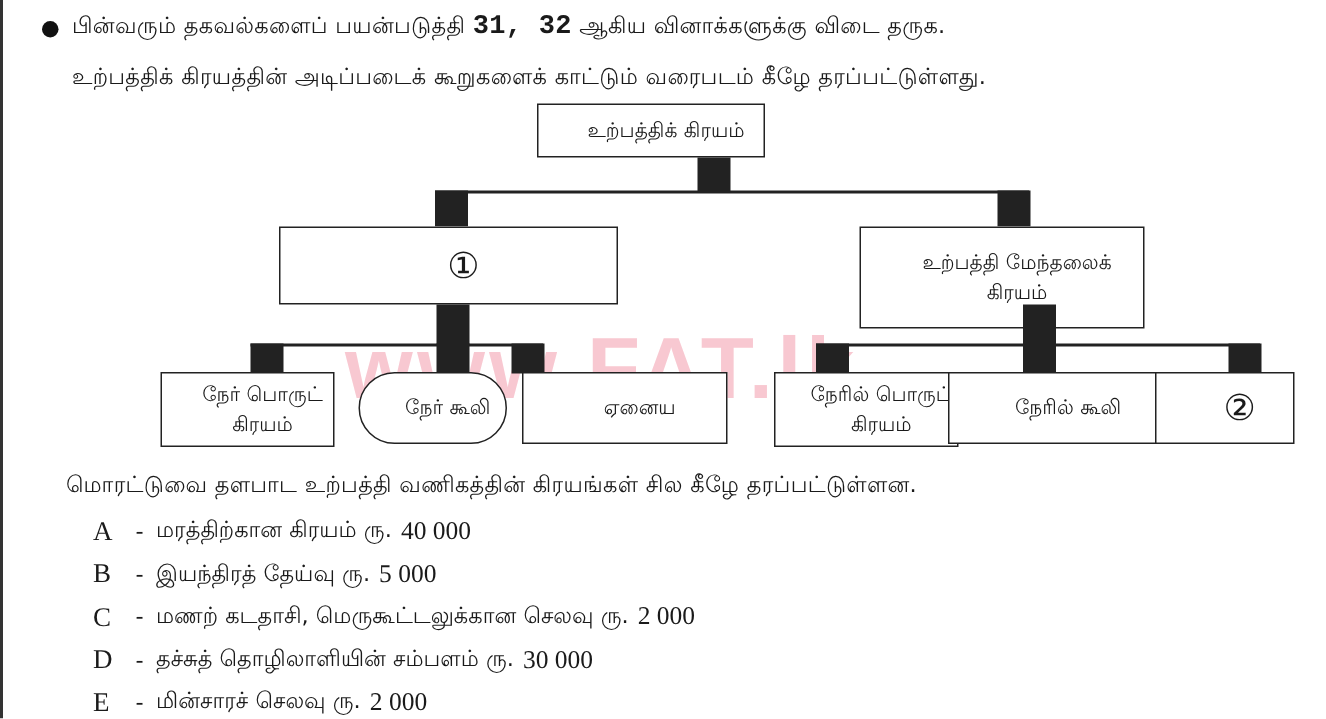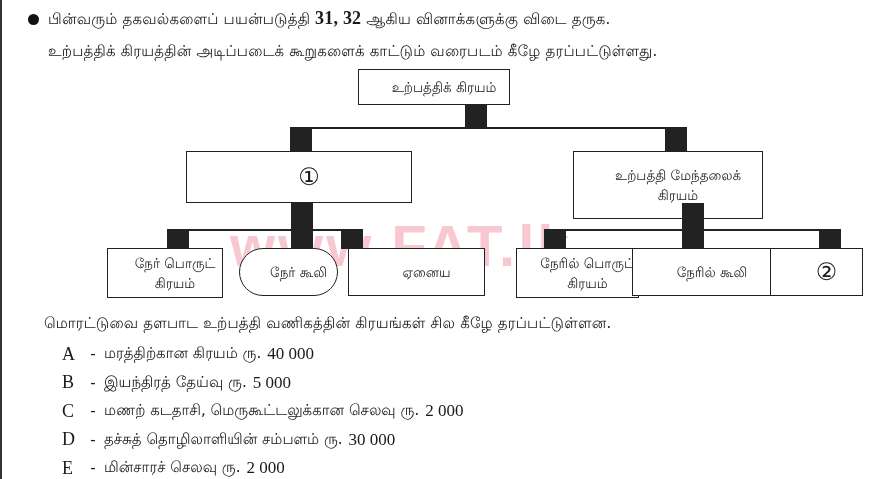--- a/index.html
+++ b/index.html
@@ -1,21 +1,21 @@
 <!DOCTYPE html>
 <html><head>
 <meta charset="utf-8">
 <style>
   html, body { margin:0; padding:0; }
   body { width:884px; height:479px; background:#ffffff; position:relative; overflow:hidden;
          font-family:"DejaVu Sans", "Liberation Sans", sans-serif; color:#1a1a1a; }
   .leftrule { position:absolute; left:0; top:0; width:2px; height:479px; background:#333; }
   .line { position:absolute; font-size:15px; white-space:nowrap; letter-spacing:0.2px; }
   .bullet { position:absolute; left:28px; top:14px; width:11px; height:11px; border-radius:50%; background:#111; }
-  .bold { font-family:Liberation Serif, serif; font-weight:bold; font-size:18px; }
+  .bold { font-family:Liberation Mono, monospace; font-weight:bold; font-size:18px; }
   .box { position:absolute; border:1.5px solid #222; background:#fff; display:flex; align-items:center;
          justify-content:center; text-align:center; font-size:13.5px; line-height:20px; box-sizing:border-box; }
   .circ { font-size:24px; font-family:"DejaVu Sans", sans-serif; }
   .h { position:absolute; height:1.5px; background:#222; }
   .v { position:absolute; width:1.5px; background:#222; }
   .wm { position:absolute; left:230px; top:212px; font-family:"Liberation Sans", sans-serif; font-weight:bold;
         font-size:58px; color:#f6b6c2; opacity:0.75; letter-spacing:3px; z-index:0; white-space:nowrap; }
   .box, .v, .h { z-index:1;padding-left:20px; }
   .items { position:absolute; left:62px; top:340px; font-size:15px; }
   .item { height:28.5px; display:flex; align-items:center; white-space:nowrap; }

